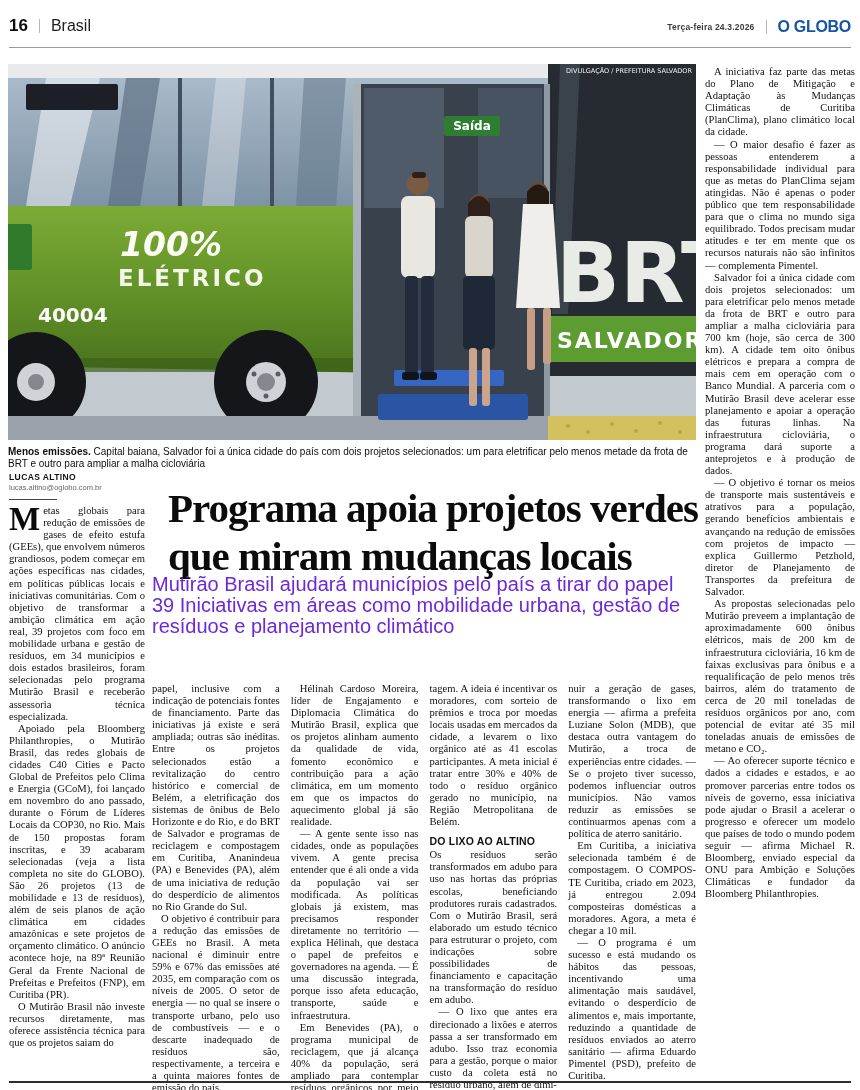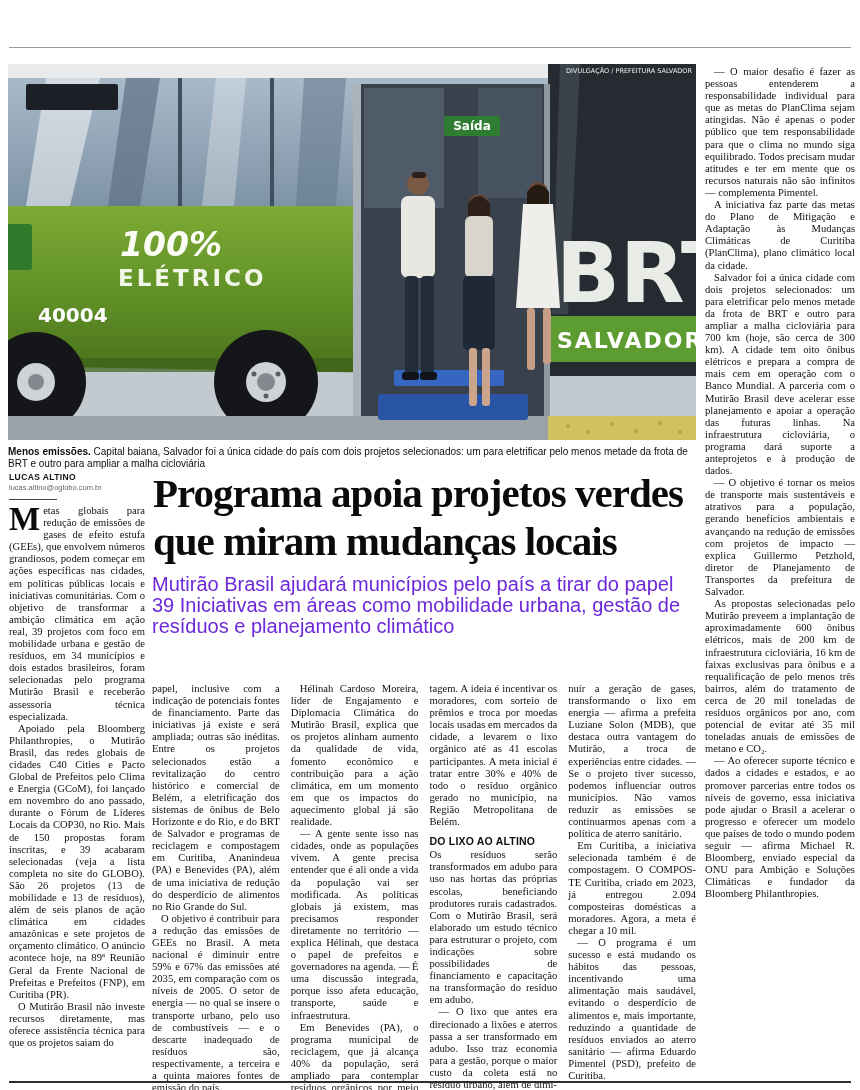--- a/index.html
+++ b/index.html
@@ -54,20 +54,32 @@
                    letter-spacing:.2px; margin:7px 0 2px 0 !important; text-align:left; }
   .sidebar { position:absolute; left:705px; top:66px; width:150px; }
 
   .bottom-rule { position:absolute; left:9px; right:9px; top:1081px; border-top:2px solid #2e2e2e; }
 </style>
 </head>
 <body>
 
 <div class="page">
 
+  <div class="masthead">
+    <div class="mh-left">
+      <span class="page-num">16</span>
+      <span class="mh-sep"></span>
+      <span class="section-name">Brasil</span>
+    </div>
+    <div class="mh-right">
+      <span class="edition-date">Terça-feira 24.3.2026</span>
+      <span class="mh-sep"></span>
+      <span class="brand" style="color:#1456a4">O GLOBO</span>
+    </div>
+  </div>
   <div class="masthead-rule"></div>
 
   <div class="photo-wrap">
     <svg width="688" height="376" viewBox="0 0 688 376">
       <defs>
         <linearGradient id="greenBody" x1="0" y1="0" x2="0" y2="1">
           <stop offset="0" stop-color="#7cab35"></stop>
           <stop offset="0.6" stop-color="#5d8c25"></stop>
           <stop offset="1" stop-color="#49701c"></stop>
         </linearGradient>
@@ -180,21 +192,21 @@
   <div class="caption">
     <span class="caption-lead">Menos emissões.</span><span> Capital baiana, Salvador foi a única cidade do país com dois projetos selecionados: um para eletrificar pelo menos metade da frota de BRT e outro para ampliar a malha cicloviária</span>
   </div>
 
   <div class="byline">
     <div class="author">LUCAS ALTINO</div>
     <div class="email">lucas.altino@oglobo.com.br</div>
     <div class="rule"></div>
   </div>
 
-  <h1 class="headline" style="margin:1px">Programa apoia projetos verdes que miram mudanças locais</h1>
+  <h1 class="headline" style="margin:16px">Programa apoia projetos verdes que miram mudanças locais</h1>
   <div class="subheadline">Mutirão Brasil ajudará municípios pelo país a tirar do papel 39 Iniciativas em áreas como mobilidade urbana, gestão de resíduos e planejamento climático</div>
 
   <div class="col1 bodytext">
     <p><span class="dropcap">M</span><span>etas globais para redução de emissões de gases de efeito estufa (GEEs), que envolvem números grandiosos, podem começar em ações específicas nas cidades, em políticas públicas locais e iniciativas comunitárias. Com o objetivo de transformar a ambição climática em ação real, 39 projetos com foco em mobilidade urbana e gestão de resíduos, em 34 municípios e dois estados brasileiros, foram selecionadas pelo programa Mutirão Brasil e receberão assessoria técnica especializada.</span></p>
     <p class="ind">Apoiado pela Bloomberg Philanthropies, o Mutirão Brasil, das redes globais de cidades C40 Cities e Pacto Global de Prefeitos pelo Clima e Energia (GCoM), foi lançado em novembro do ano passado, durante o Fórum de Líderes Locais da COP30, no Rio. Mais de 150 propostas foram inscritas, e 39 acabaram selecionadas (veja a lista completa no site do GLOBO). São 26 projetos (13 de mobilidade e 13 de resíduos), além de seis planos de ação climática em cidades amazônicas e sete projetos de orçamento climático. O anúncio acontece hoje, na 89ª Reunião Geral da Frente Nacional de Prefeitas e Prefeitos (FNP), em Curitiba (PR).</p>
     <p class="ind">O Mutirão Brasil não investe recursos diretamente, mas oferece assistência técnica para que os projetos saiam do</p>
   </div>
 
   <div class="cols bodytext">
     <div>
@@ -213,22 +225,22 @@
       <p class="ind">— O lixo que antes era direcionado a lixões e aterros passa a ser transformado em adubo. Isso traz economia para a gestão, porque o maior custo da coleta está no resíduo urbano, além de dimi-</p>
     </div>
     <div>
       <p>nuir a geração de gases, transformando o lixo em energia — afirma a prefeita Luziane Solon (MDB), que destaca outra vantagem do Mutirão, a troca de experiências entre cidades. — Se o projeto tiver sucesso, podemos influenciar outros municípios. Não vamos reduzir as emissões se continuarmos apenas com a política de aterro sanitário.</p>
       <p class="ind">Em Curitiba, a iniciativa selecionada também é de compostagem. O COMPOS-TE Curitiba, criado em 2023, já entregou 2.094 composteiras domésticas a moradores. Agora, a meta é chegar a 10 mil.</p>
       <p class="ind">— O programa é um sucesso e está mudando os hábitos das pessoas, incentivando uma alimentação mais saudável, evitando o desperdício de alimentos e, mais importante, reduzindo a quantidade de resíduos enviados ao aterro sanitário — afirma Eduardo Pimentel (PSD), prefeito de Curitiba.</p>
     </div>
   </div>
 
   <div class="sidebar bodytext">
+    <p class="ind">A iniciativa faz parte das metas do Plano de Mitigação e Adaptação às Mudanças Climáticas de Curitiba (PlanClima), plano climático local da cidade.</p>
     <p class="ind">— O maior desafio é fazer as pessoas entenderem a responsabilidade individual para que as metas do PlanClima sejam atingidas. Não é apenas o poder público que tem responsabilidade para que o clima no mundo siga equilibrado. Todos precisam mudar atitudes e ter em mente que os recursos naturais não são infinitos — complementa Pimentel.</p>
-    <p class="ind">A iniciativa faz parte das metas do Plano de Mitigação e Adaptação às Mudanças Climáticas de Curitiba (PlanClima), plano climático local da cidade.</p>
     <p class="ind">Salvador foi a única cidade com dois projetos selecionados: um para eletrificar pelo menos metade da frota de BRT e outro para ampliar a malha cicloviária para 700 km (hoje, são cerca de 300 km). A cidade tem oito ônibus elétricos e prepara a compra de mais cem em operação com o Banco Mundial. A parceria com o Mutirão Brasil deve acelerar esse planejamento e apoiar a operação das futuras linhas. Na infraestrutura cicloviária, o programa dará suporte a anteprojetos e à produção de dados.</p>
     <p class="ind">— O objetivo é tornar os meios de transporte mais sustentáveis e atrativos para a população, gerando benefícios ambientais e avançando na redução de emissões com projetos de impacto — explica Guillermo Petzhold, diretor de Planejamento de Transportes da prefeitura de Salvador.</p>
     <p class="ind">As propostas selecionadas pelo Mutirão preveem a implantação de aproximadamente 600 ônibus elétricos, mais de 200 km de infraestrutura cicloviária, 16 km de faixas exclusivas para ônibus e a requalificação de pelo menos três bairros, além do tratamento de cerca de 20 mil toneladas de resíduos orgânicos por ano, com potencial de evitar até 35 mil toneladas anuais de emissões de metano e CO₂.</p>
     <p class="ind">— Ao oferecer suporte técnico e dados a cidades e estados, e ao promover parcerias entre todos os níveis de governo, essa iniciativa pode ajudar o Brasil a acelerar o progresso e oferecer um modelo que países de todo o mundo podem seguir — afirma Michael R. Bloomberg, enviado especial da ONU para Ambição e Soluções Climáticas e fundador da Bloomberg Philanthropies.</p>
   </div>
 
   <div class="bottom-rule"></div>
 </div>
 
 </body></html>

